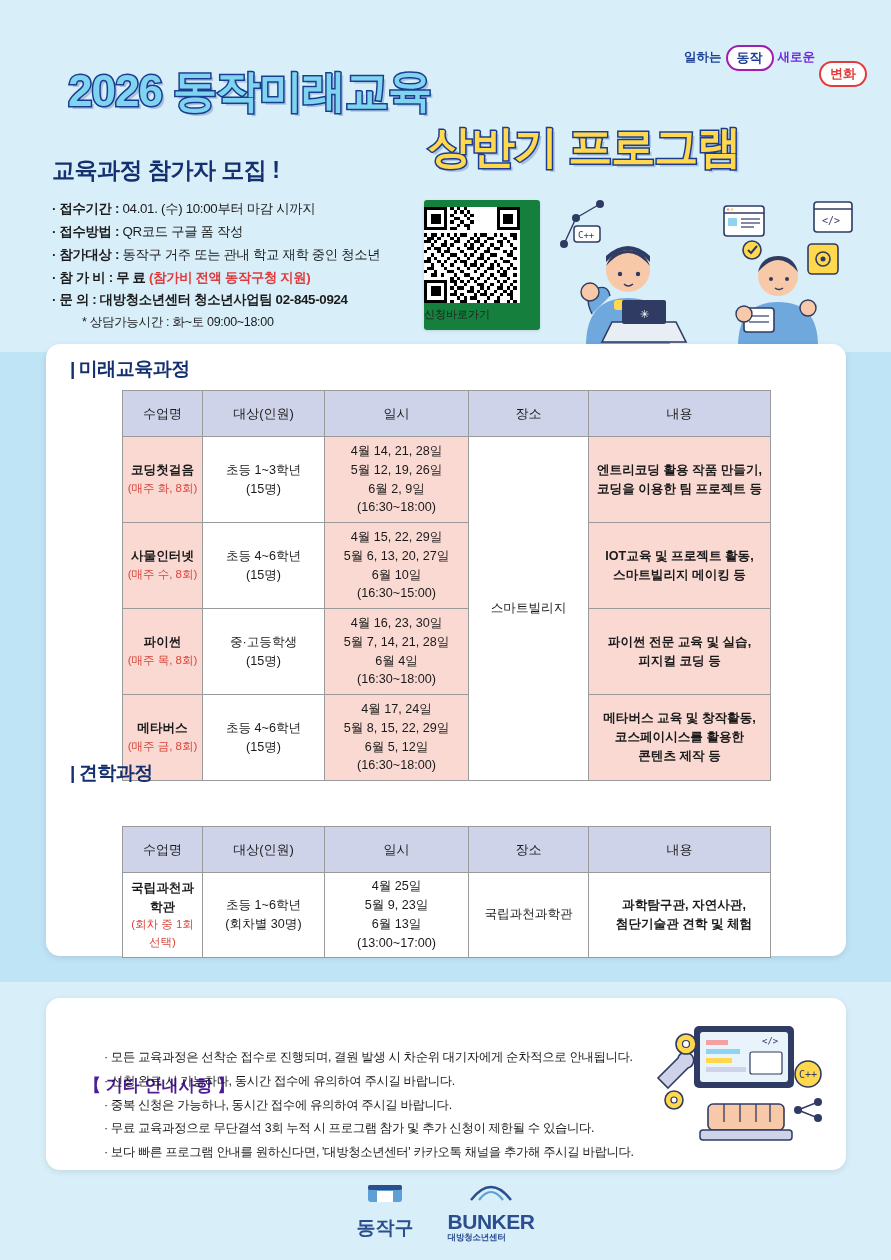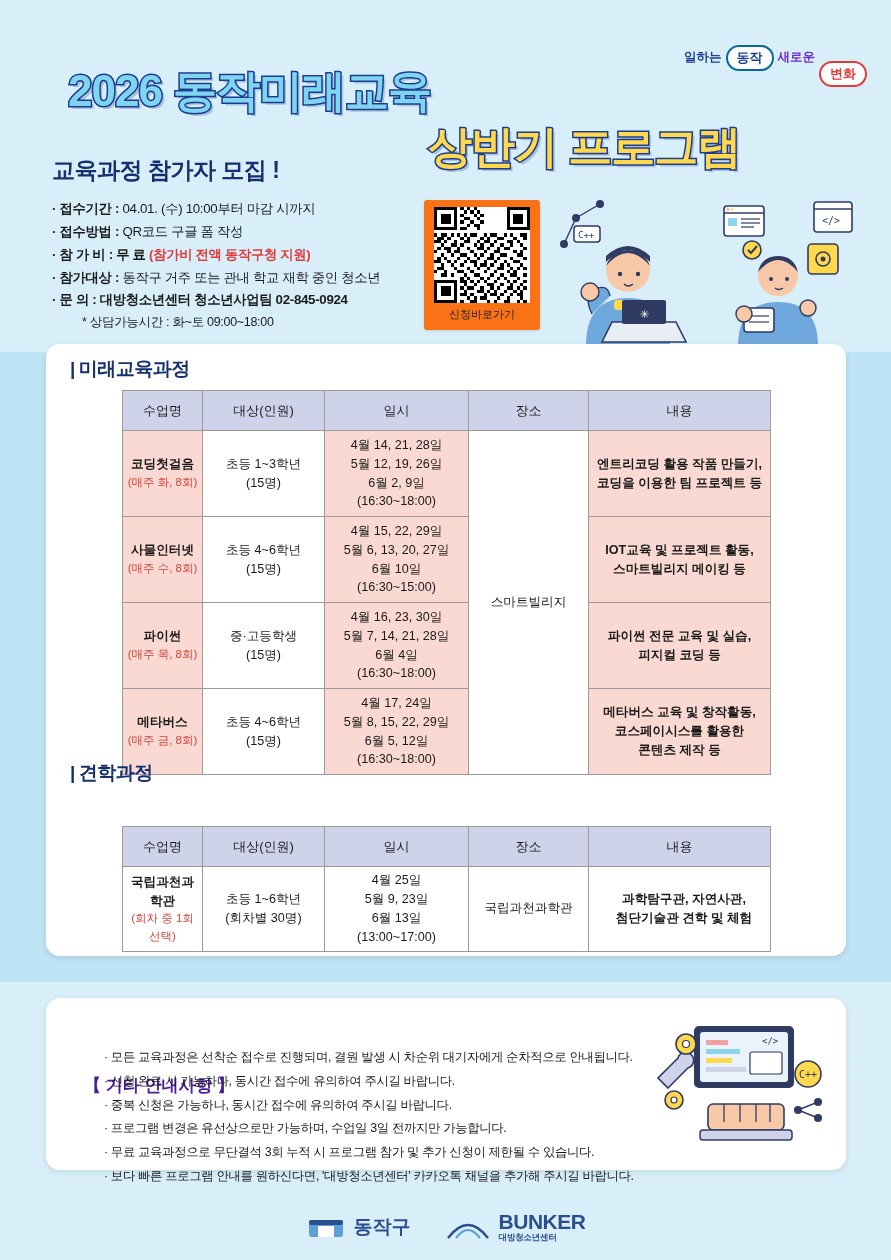--- a/index.html
+++ b/index.html
@@ -28,21 +28,21 @@
   }
 
   
   .gov-logo {
     position: absolute; right: 24px; top: 28px;
     display: flex; align-items: center; gap: 4px;
     font-size: 12.5px; font-weight: bold; color: #1c3f94;
   }
   .gov-logo .pill {
     display: inline-flex; align-items: center; justify-content: center;
-    border: 2px solid #0369a1; border-radius: 999px;
+    border: 2px solid #a21caf; border-radius: 999px;
     padding: 2px 9px; font-size: 13px; background: #fff;
   }
   .gov-logo .pill.red { border-color: #e23b3b; color: #e23b3b; margin-top: 33px; }
   .gov-logo .txt2 { color: #6d28d9; }
 
   
   .title-main {
     position: absolute; left: 68px; top: 62px;
     font-size: 44px; font-weight: bold; letter-spacing: -1px;
     color: #7fd4f0;
@@ -74,22 +74,22 @@
     letter-spacing: -0.3px;
   }
   .info .red { color: #e03a3a; font-weight: bold; }
   .info .note { padding-left: 30px; font-size: 12.5px; }
   .info b { font-weight: bold; }
 
   
   .qr-box {
     position: absolute; left: 424px; top: 200px;
     width: 116px; height: 130px;
-    background: #f97316; border-radius: 3px;
-    display: flex; flex-direction: column; align-items: center;
+    background: #15803d; border-radius: 3px;
+    display: flex; flex-direction: column; align-items: flex-start;
     padding-top: 7px;
     box-shadow: 0 1px 3px rgba(0,0,0,0.12);
   }
   .qr-img { width: 96px; height: 96px; }
   .qr-cap { font-size: 11px; color: #222; margin-top: 4px; }
 
   
   .illus { position: absolute; left: 556px; top: 196px; width: 320px; height: 150px; }
 
   
@@ -124,21 +124,21 @@
   table.prog th, table.prog td {
     border: 1px solid #9a9a9a;
     text-align: center;
     vertical-align: middle;
     line-height: 1.5;
     padding: 4px 3px;
   }
   table.prog th {
     background: #cfd3ea;
     font-weight: normal;
-    height: 40px;
+    height: 46px;
     font-size: 13px;
   }
   td.pink { background: #f9d9d2; }
   td.name { background: #f9d9d2; font-weight: bold; }
   td.name .sub { display: block; font-size: 11.5px; font-weight: normal; color: #d8453c; }
   td.content { background: #f9d9d2; font-weight: bold; }
 
   table.visit th { background: #cfd3ea; }
   table.visit td { background: #fff; }
   table.visit td.vname { font-weight: bold; }
@@ -155,21 +155,21 @@
     font-size: 12.4px; color: #1a1a1a; line-height: 1.92;
     letter-spacing: -0.35px;
   }
   .notice-illus { position: absolute; left: 650px; top: 1018px; width: 180px; height: 130px; }
 
   
   .footer {
     position: absolute; left: 0; bottom: 18px; width: 891px;
     display: flex; align-items: center; justify-content: center; gap: 34px;
   }
-  .f-logo { display: flex; align-items: center; gap: 8px; color: #2b4f8e; font-weight: bold; font-size: 19px; }
+  .f-logo { display: flex; align-items: center; gap: 8px; color: #2b4f8e; font-weight: bold; font-size: 19px; flex-direction: column; }
   .f-bunker { display:flex; flex-direction: column; line-height: 1.05; }
   .f-bunker .b1 { font-size: 21px; font-weight: bold; color: #2b4f8e; letter-spacing: -0.5px;}
   .f-bunker .b2 { font-size: 8.5px; font-weight: bold; color: #2b4f8e; letter-spacing: -0.2px;}
 </style>
 </head>
 <body>
 
 <div class="bg-top"></div>
 <div class="bg-mid"></div>
 <div class="bg-bottom"></div>
@@ -186,24 +186,24 @@
 <div class="recruit">교육과정 참가자 모집 !</div>
 
 <div class="info">
   <div>
     <b>· 접수기간 :</b><span> 04.01. (수) 10:00부터 마감 시까지</span>
   </div>
   <div>
     <b>· 접수방법 :</b><span> QR코드 구글 폼 작성</span>
   </div>
   <div>
-    <b>· 참 가 비 :</b><b> 무 료 </b><span class="red">(참가비 전액 동작구청 지원)</span>
+    <b>· 참가대상 :</b><span> 동작구 거주 또는 관내 학교 재학 중인 청소년</span>
   </div>
   <div>
-    <b>· 참가대상 :</b><span> 동작구 거주 또는 관내 학교 재학 중인 청소년</span>
+    <b>· 참 가 비 :</b><b> 무 료 </b><span class="red">(참가비 전액 동작구청 지원)</span>
   </div>
   <div>
     <b>· 문    의 :</b><b> 대방청소년센터 청소년사업팀 02-845-0924</b>
   </div>
   <div class="note">* 상담가능시간 : 화~토 09:00~18:00</div>
 </div>
 
 <div class="qr-box">
   <svg class="qr-img" viewBox="0 0 29 29" shape-rendering="crispEdges">
     <rect width="29" height="29" fill="#fff"></rect>
@@ -599,21 +599,20 @@
     </tr>
   </tbody>
 </table>
 
 <div class="card2"></div>
 <div class="notice-title">【 기타 안내사항 】</div>
 <div class="notice-list">
   <div>· 모든 교육과정은 선착순 접수로 진행되며, 결원 발생 시 차순위 대기자에게 순차적으로 안내됩니다.</div>
   <div>· 신청 완료 시 가능하나, 동시간 접수에 유의하여 주시길 바랍니다.</div>
   <div>· 중복 신청은 가능하나, 동시간 접수에 유의하여 주시길 바랍니다.</div>
-  <div>· 프로그램 변경은 유선상으로만 가능하며, 수업일 3일 전까지만 가능합니다.</div>
   <div>· 무료 교육과정으로 무단결석 3회 누적 시 프로그램 참가 및 추가 신청이 제한될 수 있습니다.</div>
   <div>· 보다 빠른 프로그램 안내를 원하신다면, '대방청소년센터' 카카오톡 채널을 추가해 주시길 바랍니다.</div>
 </div>
 
 <svg class="notice-illus" viewBox="0 0 180 130">
   <rect x="44" y="8" width="100" height="62" rx="5" fill="#2f3b63"></rect>
   <rect x="50" y="14" width="88" height="50" rx="3" fill="#e9f3fb"></rect>
   <text x="112" y="26" font-size="9" fill="#2f3b63" font-family="monospace">&lt;/&gt;</text>
   <rect x="56" y="22" width="22" height="5" fill="#f2a0a0"></rect>
   <rect x="56" y="31" width="34" height="5" fill="#8fd4ef"></rect>

